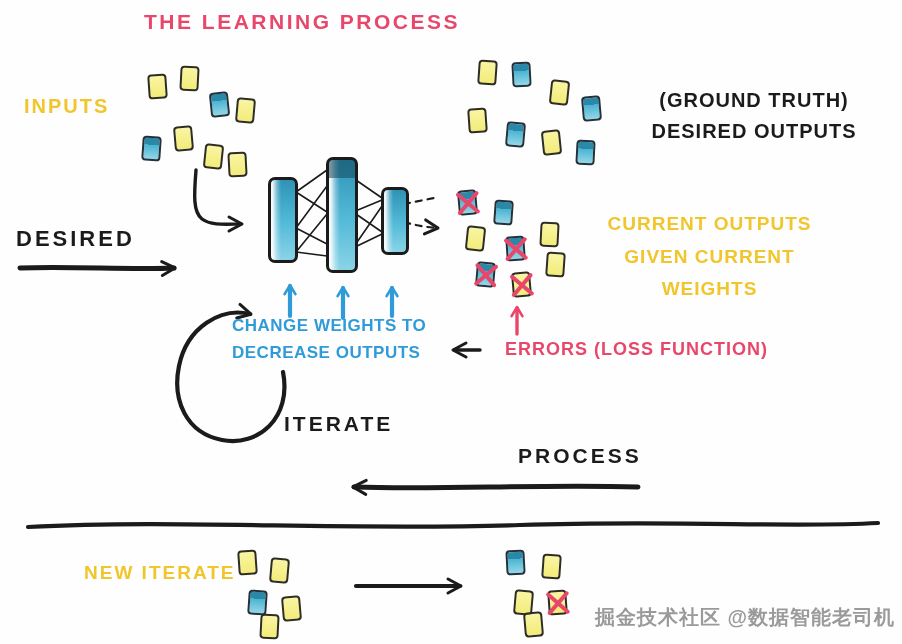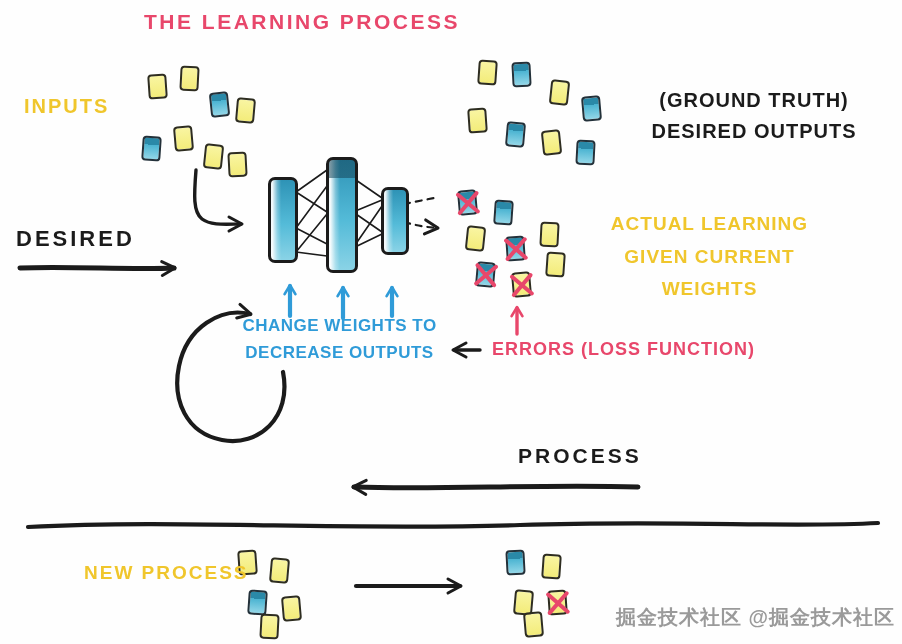--- a/index.html
+++ b/index.html
@@ -50,22 +50,22 @@
 
   .lbl {
     position:absolute; z-index:4; font-weight:700; letter-spacing:1.5px;
     color:var(--ink); white-space:nowrap;
   }
   .lbl-title     { left:144px; top:10px;  font-size:21px; color:var(--pink); letter-spacing:2.5px; }
   .lbl-inputs    { left:24px;  top:95px;  font-size:20px; color:var(--yellow); letter-spacing:2px; }
   .lbl-forward   { left:16px;  top:226px; font-size:22px; letter-spacing:3px; }
   .blk-desired   { left:618px; top:85px;  width:272px; text-align:center; font-size:20px; line-height:1.55; white-space:normal; letter-spacing:1px; }
   .blk-actual    { left:602px; top:208px; width:215px; text-align:center; font-size:19px; line-height:1.72; color:var(--yellow); white-space:normal; letter-spacing:1px; }
-  .blk-change    { left:232px; top:312px; width:215px; text-align:center; font-size:17px; line-height:1.6; color:var(--blue); white-space:normal; letter-spacing:0.5px; }
-  .lbl-errors    { left:492px; top:339px; font-size:18px; color:var(--pink); letter-spacing:1px; }
+  .blk-change    { left:232px; top:312px; width:215px; text-align:left; font-size:17px; line-height:1.6; color:var(--blue); white-space:normal; letter-spacing:0.5px; }
+  .lbl-errors    { left:505px; top:339px; font-size:18px; color:var(--pink); letter-spacing:1px; }
   .lbl-iterate   { left:284px; top:412px; font-size:21px; letter-spacing:3px; }
   .lbl-backward  { left:518px; top:444px; font-size:21px; letter-spacing:3px; }
   .lbl-newinputs { left:84px;  top:562px; font-size:19px; color:var(--yellow); letter-spacing:2px; }
   .lbl-validation{ left:610px; top:562px; font-size:21px; letter-spacing:3px; }
   .lbl-watermark { left:500px; top:604px; width:395px; text-align:right; font-size:20px; color:var(--watermark-gray); letter-spacing:1px; z-index:6; }
 </style>
 </head>
 <body>
 
 <div class="canvas">
@@ -128,34 +128,35 @@
   <div class="lbl lbl-title">THE LEARNING PROCESS</div>
   <div class="lbl lbl-inputs">INPUTS</div>
   <div class="lbl lbl-forward">DESIRED</div>
 
   <div class="lbl blk-desired">
     <div>(GROUND TRUTH)</div>
     <div>DESIRED OUTPUTS</div>
   </div>
 
   <div class="lbl blk-actual">
-    <div>ACTUAL LEARNING</div>
+    <div>CURRENT OUTPUTS</div>
     <div>GIVEN CURRENT</div>
     <div>WEIGHTS</div>
   </div>
 
   <div class="lbl blk-change">
     <div>CHANGE WEIGHTS TO</div>
     <div>DECREASE OUTPUTS</div>
   </div>
 
   <div class="lbl lbl-errors">ERRORS (LOSS FUNCTION)</div>
+  <div class="lbl lbl-iterate">ITERATE</div>
   <div class="lbl lbl-backward">PROCESS</div>
-  <div class="lbl lbl-newinputs">NEW PROCESS</div>
-  <div class="lbl lbl-watermark">掘金技术社区 @掘金技术社区</div>
+  <div class="lbl lbl-newinputs">NEW ITERATE</div>
+  <div class="lbl lbl-watermark">掘金技术社区 @数据智能老司机</div>
 
 <div class="note yellow" style="left: 148px; top: 74px; transform: rotate(-4deg);"></div>
     <div class="note yellow" style="left: 180px; top: 66px; transform: rotate(3deg);"></div>
     <div class="note teal" style="left: 210px; top: 92px; transform: rotate(-6deg);"></div>
     <div class="note yellow" style="left: 236px; top: 98px; transform: rotate(5deg);"></div>
     <div class="note teal" style="left: 142px; top: 136px; transform: rotate(4deg);"></div>
     <div class="note yellow" style="left: 174px; top: 126px; transform: rotate(-5deg);"></div>
     <div class="note yellow" style="left: 204px; top: 144px; transform: rotate(6deg);"></div>
     <div class="note yellow" style="left: 228px; top: 152px; transform: rotate(-3deg);"></div>
     <div class="note yellow" style="left: 478px; top: 60px; transform: rotate(4deg);"></div>

